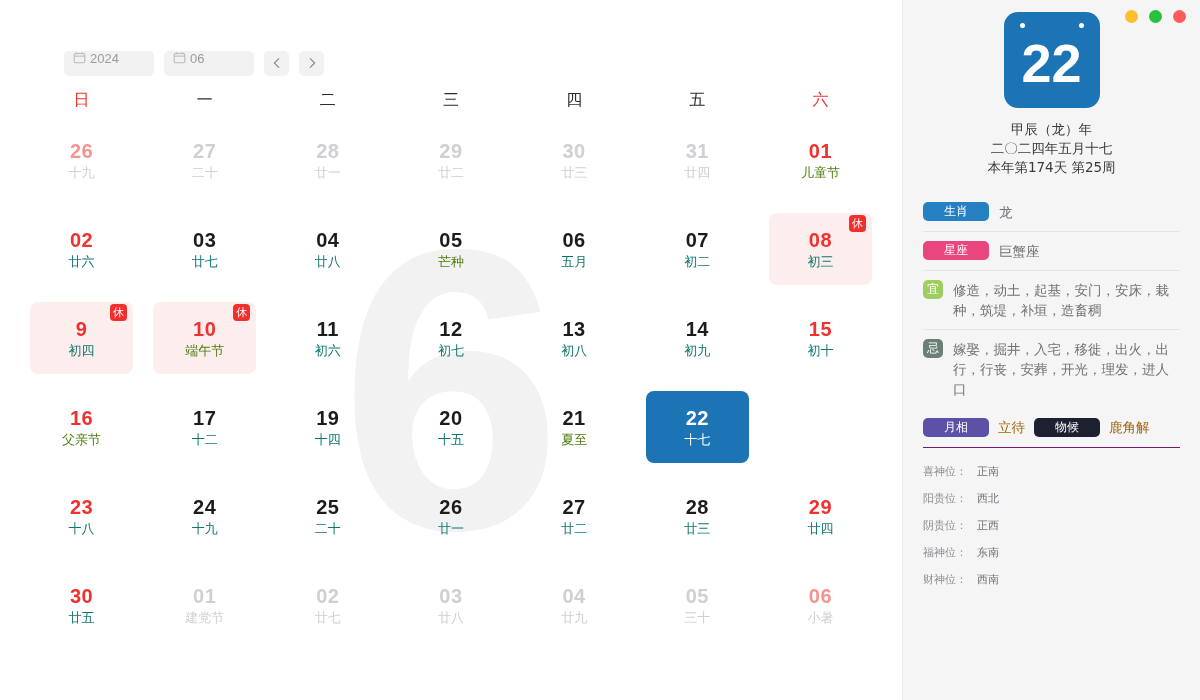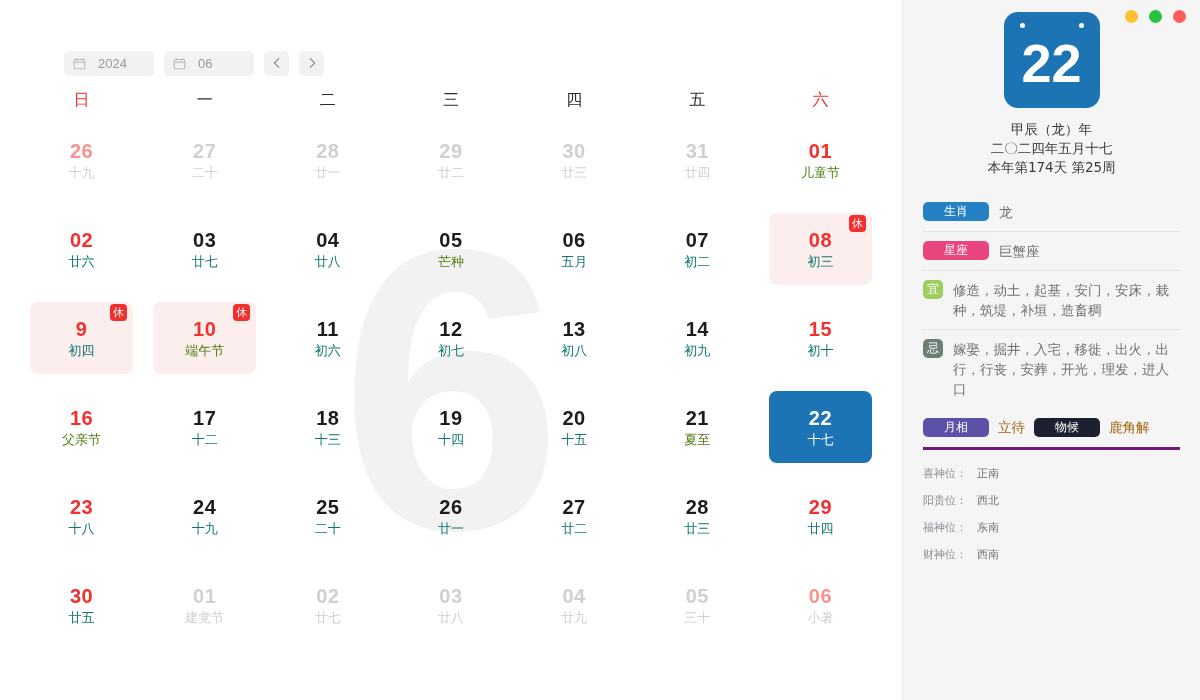--- a/index.html
+++ b/index.html
@@ -25,21 +25,21 @@
     overflow: hidden;
   }
   .toolbar {
     display: flex;
     align-items: center;
     gap: 10px;
     padding: 46px 0 0 64px;
     height: 80px;
   }
   .picker {
-    display: flex; align-items: center; gap: 12px;
+    display: flex; align-items: flex-start; gap: 4px;
     width: 90px; height: 25px;
     background: #f2f2f3;
     border-radius: 5px;
     padding: 0 9px;
     color: #9a9a9f;
     font-size: 13px;
   }
   .picker .cal-ico { display:block; width: 13px; height: 13px; flex: 0 0 13px; }
   .navbtn {
     width: 25px; height: 25px;
@@ -190,21 +190,21 @@
     font-family: "DejaVu Sans", sans-serif;
     white-space: nowrap;
   }
   .tag.sq { padding: 0; width: 20px; text-align: center; }
   .rowtext {
     font-size: 13.5px;
     color: #6f7176;
     line-height: 20px;
     font-family: "DejaVu Sans", sans-serif;
   }
-  .phase-row { display: flex; align-items: center; gap: 9px; padding: 10px 0; border-bottom: 3px solid #701a75; }
+  .phase-row { display: flex; align-items: center; gap: 9px; padding: 10px 0; border-bottom: 1px solid #701a75; }
   .phase-val { font-size: 13.5px; color: #a16207; font-family: "DejaVu Sans", sans-serif; }
   .pos-list { padding-top: 10px; }
   .pos {
     display: flex; gap: 10px;
     font-size: 11px; color: #8b8d92;
     line-height: 27px;
     font-family: "DejaVu Sans", sans-serif;
   }
   .pos .v { color: #6f7176; }
 </style>
@@ -363,24 +363,20 @@
           <div class="week">
             <div class="cell red">
               <div class="dnum">16</div>
               <div class="dsub term">父亲节</div>
             </div>
             <div class="cell">
               <div class="dnum">17</div>
               <div class="dsub">十二</div>
             </div>
             <div class="cell">
-              <div class="dnum">18</div>
-              <div class="dsub">十三</div>
-            </div>
-            <div class="cell">
               <div class="dnum">19</div>
               <div class="dsub">十四</div>
             </div>
             <div class="cell">
               <div class="dnum">20</div>
               <div class="dsub">十五</div>
             </div>
             <div class="cell">
               <div class="dnum">21</div>
               <div class="dsub term">夏至</div>
@@ -504,20 +500,24 @@
     <div class="pos-list" id="pos-list">
         <div class="pos">
           <span class="l">喜神位：</span>
           <span class="v">正南</span>
         </div>
         <div class="pos">
           <span class="l">阳贵位：</span>
           <span class="v">西北</span>
         </div>
         <div class="pos">
+          <span class="l">阴贵位：</span>
+          <span class="v">正西</span>
+        </div>
+        <div class="pos">
           <span class="l">福神位：</span>
           <span class="v">东南</span>
         </div>
         <div class="pos">
           <span class="l">财神位：</span>
           <span class="v">西南</span>
         </div>
       </div>
   </div>
 </div>

